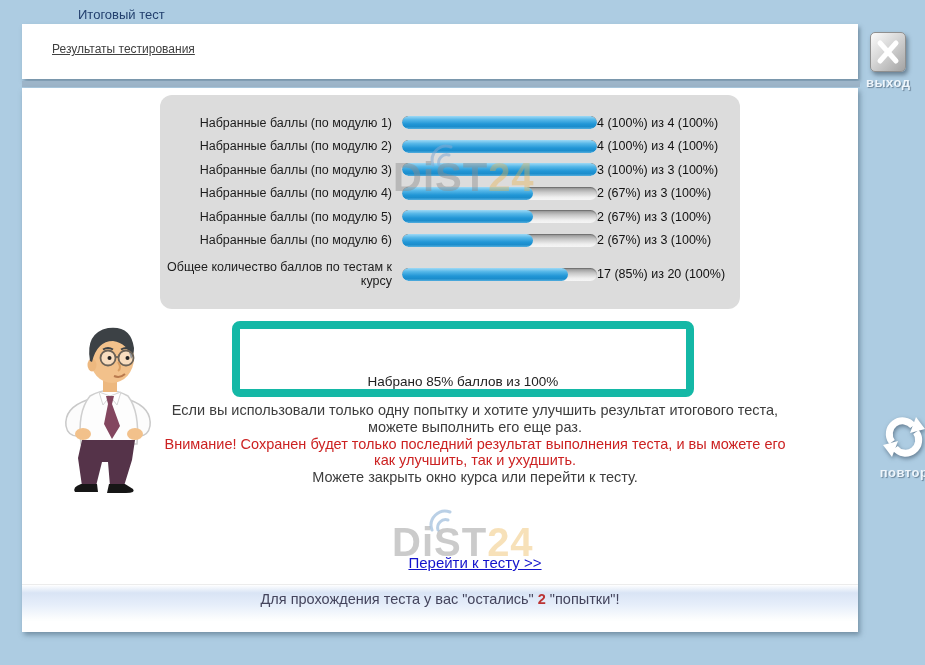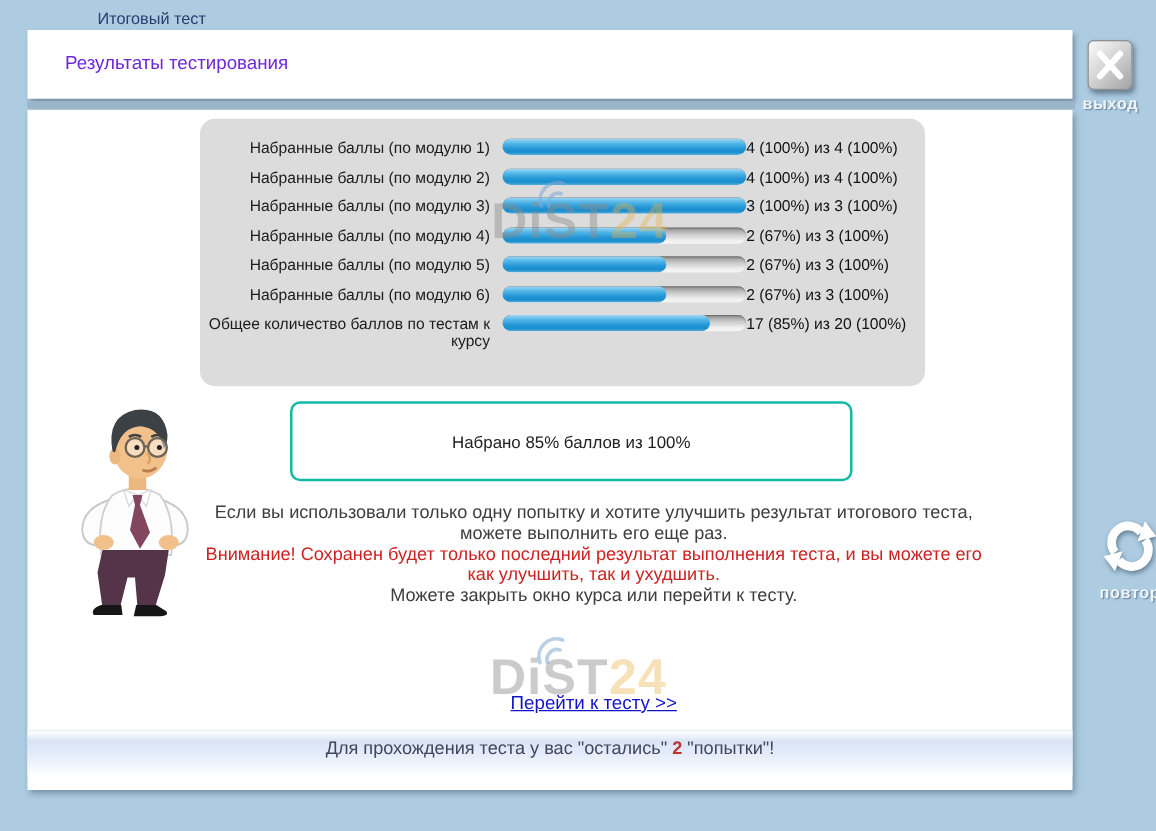--- a/index.html
+++ b/index.html
@@ -13,39 +13,39 @@
     position:absolute;left:50px;top:7px;
     font-size:13px;color:#23406e;margin-left:28px;
   }
   .header-box{
     position:absolute;left:22px;top:24px;width:836px;height:55px;
     background:#ffffff;
     box-shadow:2px 3px 4px rgba(70,95,115,.55);
   }
   .header-title{
     position:absolute;left:30px;top:18px;
-    font-size:15px;color:#6d28d9;
+    font-size:12px;color:#404040;text-decoration:underline;
   }
   .divider-band{
     position:absolute;left:22px;top:81px;width:838px;height:6px;
     background:#9db5c9;
   }
   .main-panel{
     position:absolute;left:22px;top:88px;width:836px;height:544px;
     background:#ffffff;
     box-shadow:2px 3px 5px rgba(70,95,115,.55);
   }
   
   .results-panel{
     position:absolute;left:138px;top:7px;width:580px;height:214px;
     background:#dcdcdc;border-radius:12px;
   }
   .rows{position:absolute;left:0;top:16px;width:100%;}
   .bar-row{
-    display:flex;height:23.5px;
+    display:flex;align-items:center;height:23.5px;
   }
   .bar-row:last-child{height:44px;}
   .bar-label{
     width:232px;text-align:right;padding-right:6px;
     font-size:12.5px;color:#1c1c1c;line-height:1.15;
   }
   .bar-track{
     width:195px;height:13px;border-radius:7px;flex:none;
     background:linear-gradient(180deg,#8f8f8f 0%,#c9c9c9 40%,#efefef 78%,#f6f6f6 100%);
     box-shadow:inset 0 1px 1px rgba(0,0,0,.25);
@@ -65,22 +65,22 @@
     pointer-events:none;
   }
   .wm-gray{color:rgba(140,140,140,.45);}
   .wm-orange{color:rgba(235,175,70,.38);}
   .wm-arcs{position:absolute;left:34px;top:-16px;}
   .wm-bars{left:233px;top:62px;}
   .wm-lower{left:370px;top:434px;}
   
   .score-box{
     position:absolute;left:210px;top:233px;width:446px;height:60px;
-    background:#fff;border:2px solid #14b8a6;border-radius:8px;
-    display:flex;align-items:center;justify-content:center;
+    background:#fff;border:8px solid #14b8a6;border-radius:8px;
+    display:flex;align-items:flex-end;justify-content:center;
     font-size:13.5px;color:#222;
   }
   
   .character{position:absolute;left:20px;top:232px;}
   
   .message{
     position:absolute;left:142px;top:314px;width:622px;
     text-align:center;font-size:14.5px;line-height:1.16;color:#3d3d3d;
   }
   .message .p1{margin:0 0 13px 0;}

